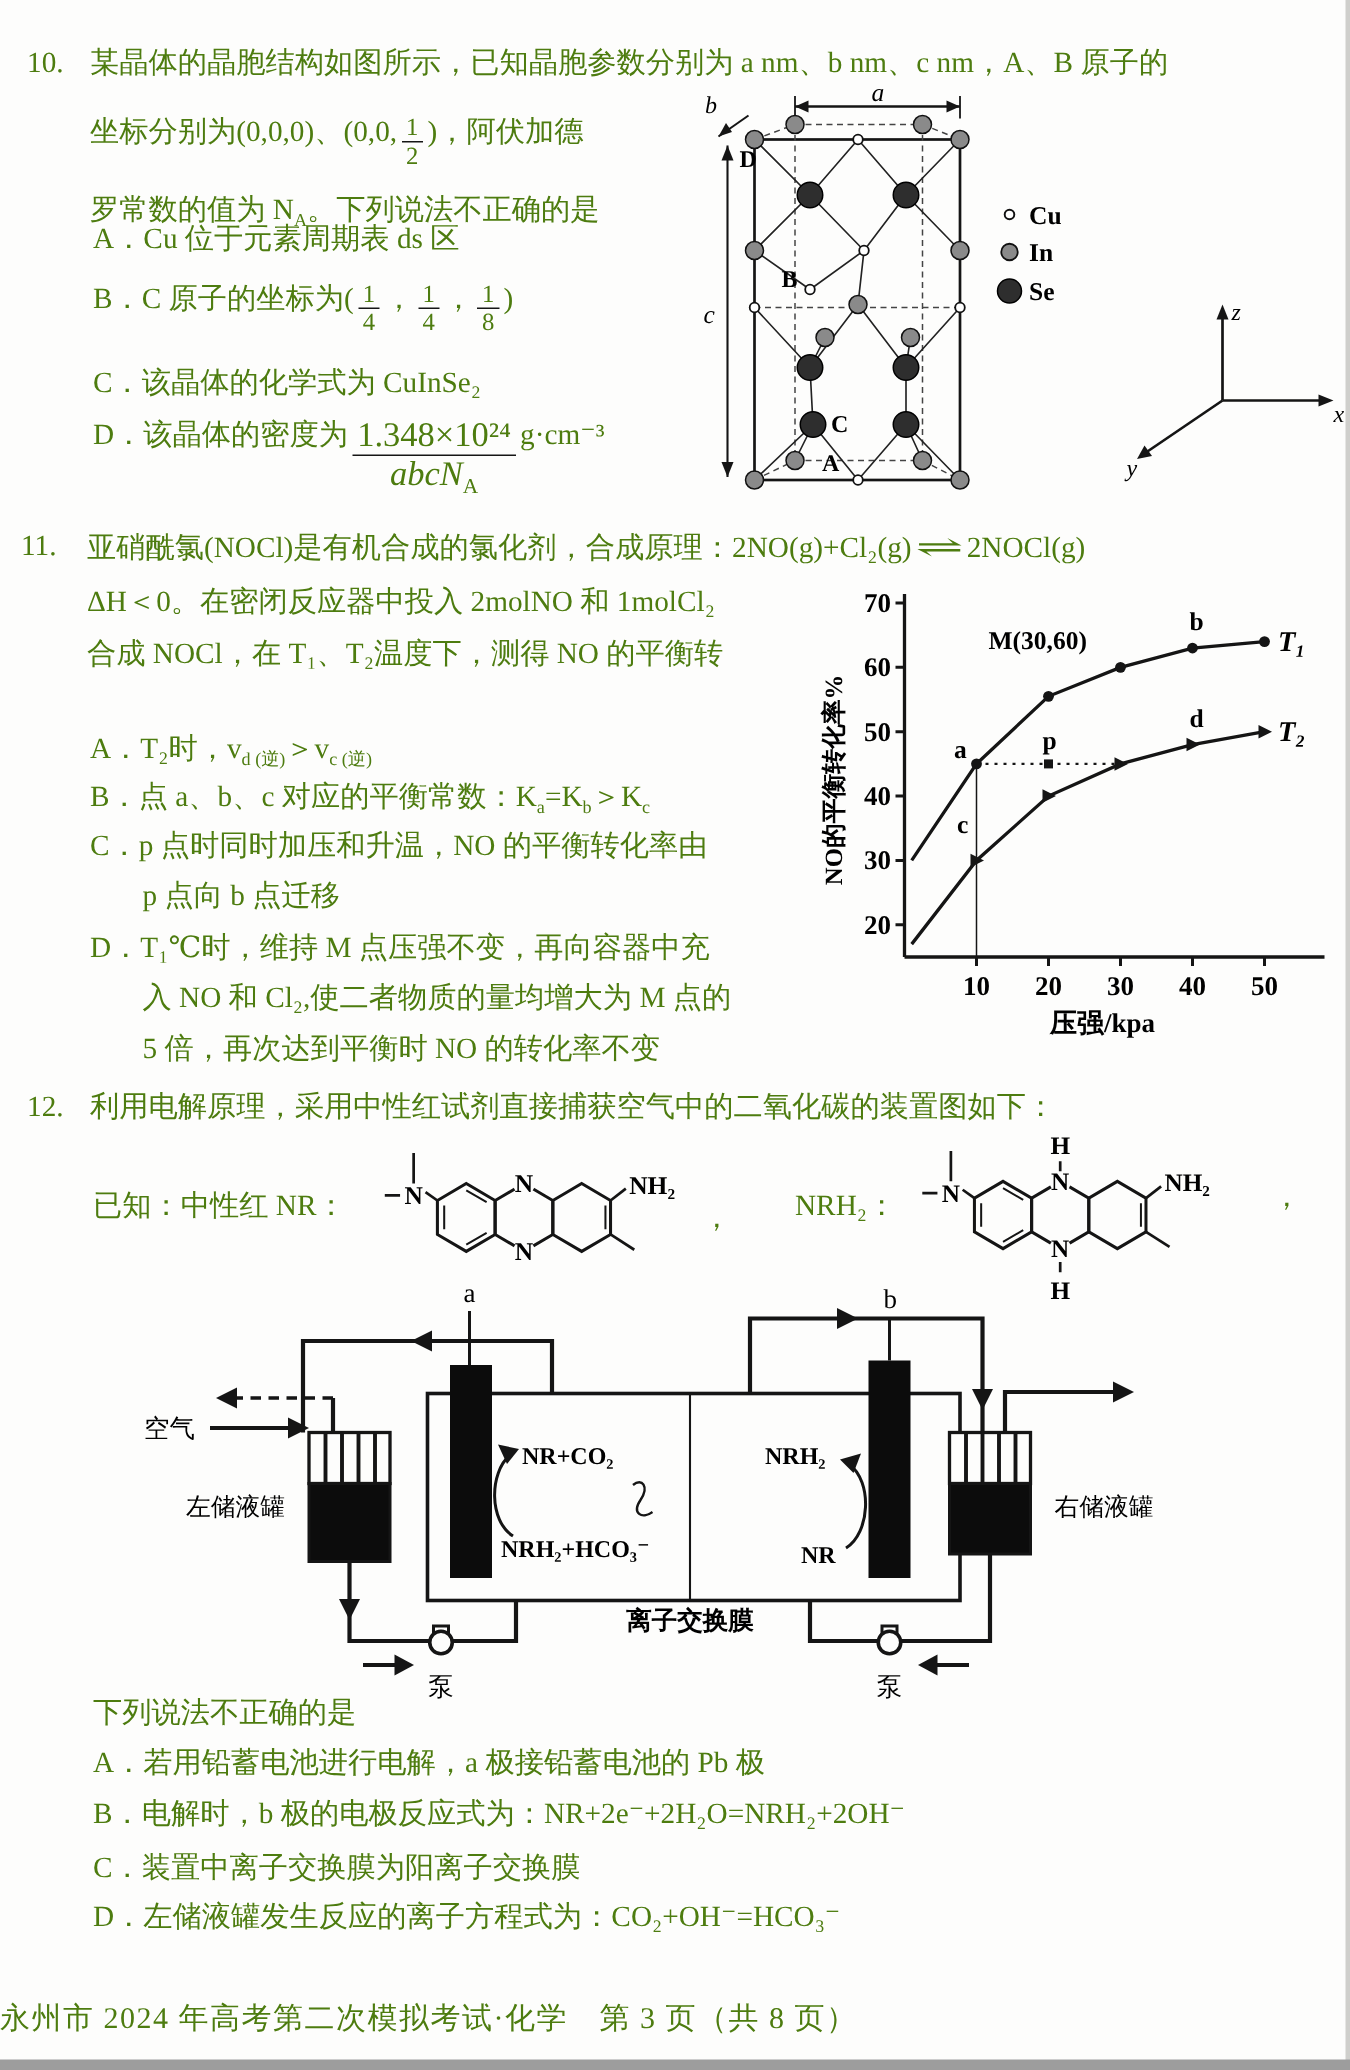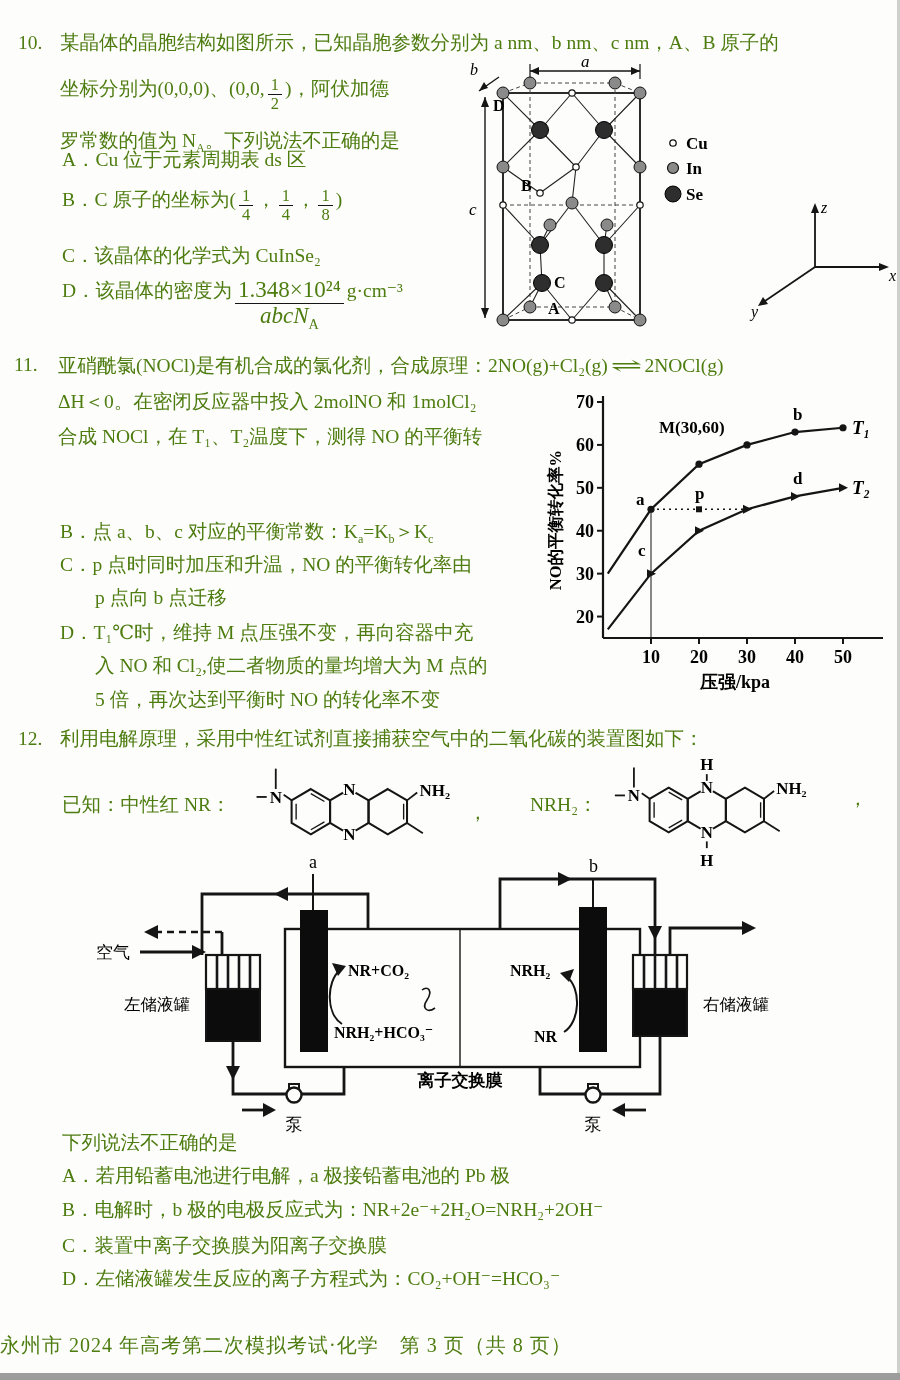--- a/index.html
+++ b/index.html
@@ -162,20 +162,23 @@
     <text x="434" y="226" font-size="16" font-style="italic">x</text>
     <text x="296" y="262" font-size="16" font-style="italic">y</text>
   </svg>
 
   <div class="abs t" style="left:14px;top:352px">11.</div>
   <div class="abs t" style="left:58px;top:352px">
     <span>亚硝酰氯(NOCl)是有机合成的氯化剂，合成原理：2NO(g)+Cl₂(g)</span><span class="arrow-eq">⇌</span><span>2NOCl(g)</span>
   </div>
   <div class="abs t" style="left:58px;top:389px">ΔH＜0。在密闭反应器中投入 2molNO 和 1molCl₂</div>
   <div class="abs t" style="left:58px;top:424px">合成 NOCl，在 T₁、T₂温度下，测得 NO 的平衡转</div>
+  <div class="abs t" style="left:60px;top:487px">
+    <span>A．T₂时，v</span><sub>d (逆)</sub><span>＞v</span><sub>c (逆)</sub>
+  </div>
   <div class="abs t" style="left:60px;top:519px">
     <span>B．点 a、b、c 对应的平衡常数：K</span><sub>a</sub><span>=K</span><sub>b</sub><span>＞K</span><sub>c</sub>
   </div>
   <div class="abs t" style="left:60px;top:552px">C．p 点时同时加压和升温，NO 的平衡转化率由</div>
   <div class="abs t" style="left:95px;top:585px">p 点向 b 点迁移</div>
   <div class="abs t" style="left:60px;top:620px">D．T₁℃时，维持 M 点压强不变，再向容器中充</div>
   <div class="abs t" style="left:95px;top:653px">入 NO 和 Cl₂,使二者物质的量均增大为 M 点的</div>
   <div class="abs t" style="left:95px;top:687px">5 倍，再次达到平衡时 NO 的转化率不变</div>
 
   <svg class="abs" id="q11-chart" style="left:545px;top:388px" width="360" height="310" viewBox="0 0 360 310">

